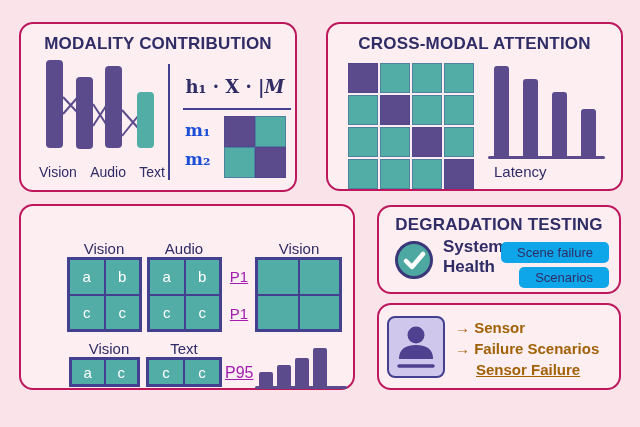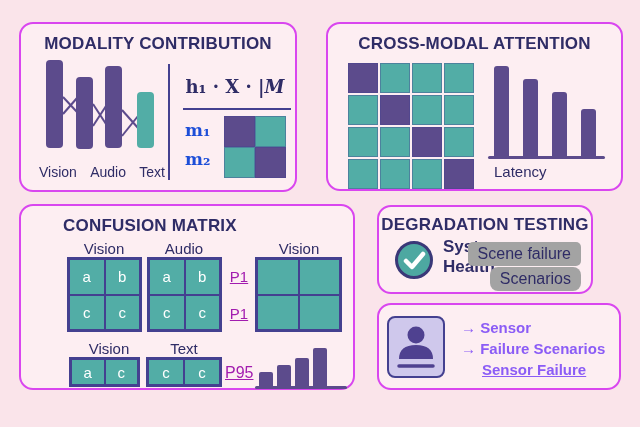--- a/index.html
+++ b/index.html
@@ -6,21 +6,21 @@
   body { font-family: "Liberation Sans", sans-serif; }
   .scene {
     position: relative;
     width: 640px; height: 427px;
     background: #fae4ea;
     overflow: hidden;
   }
   .panel {
     position: absolute;
     background: #fdeef2;
-    border: 2px solid #d946ef;
+    border: 2px solid #be185d;
     border-radius: 14px;
     box-sizing: border-box;
   }
   .panel-title {
     position: absolute;
     margin: 0;
     top: 10px; left: 0; width: 100%;
     text-align: center;
     font-size: 17px; font-weight: 700;
     color: #2f2c66;
@@ -82,34 +82,34 @@
   .row-label { position:absolute; font-size:15px; color:#a21caf;text-decoration:underline; }
 
   .p95-bars { left:238px; top:142px; height:38px; gap:4px; }
   .p95-bars .vbar { width:14px; border-radius:2px 2px 0 0; }
   .p95-base { position:absolute; left:234px; top:180px; width:92px; height:3px; border-radius:2px; background:#5c4b8c; }
 
   .check-wrap { position:absolute; left:15px; top:33px; width:40px; height:40px; }
   .status-text { position:absolute; left:64px; top:30px; font-size:17px; font-weight:700; color:#2f2c66; line-height:1.15; }
   .badge {
     position:absolute; right:10px;
-    background:#a3a3a3; color:#2f2c66;
-    font-size:16px; padding:3px 10px; border-radius:5px;
+    background:#0ea5e9; color:#2f2c66;
+    font-size:13px; padding:3px 16px; border-radius:5px;
     white-space:nowrap;
   }
   .badge.b1 { top:35px; }
-  .badge.b2 { top:60px;border-radius:8px; }
+  .badge.b2 { top:60px; }
 
   .person-card-icon {
     position:absolute; left:8px; top:11px;
     width:58px; height:62px;
     background:#cfc8ec; border:2px solid #444090; border-radius:8px;
     box-sizing:border-box;
   }
-  .scenario-lines { position:absolute; left:76px; top:12px; font-size:15px; font-weight:700; color:#8b5cf6; line-height:21px;margin-left:6px; }
+  .scenario-lines { position:absolute; left:76px; top:12px; font-size:15px; font-weight:700; color:#a16207; line-height:21px; }
   .scenario-lines .indent { padding-left:21px;text-decoration:underline; }
 </style>
 </head>
 <body>
 
 <div class="scene">
 
   <section class="panel" style="left:19px; top:22px; width:278px; height:170px;">
     <h2 class="panel-title">MODALITY CONTRIBUTION</h2>
 
@@ -177,21 +177,20 @@
         <div class="vbar" style="height: 90px;"></div>
         <div class="vbar" style="height: 77px;"></div>
         <div class="vbar" style="height: 64px;"></div>
         <div class="vbar" style="height: 47px;"></div>
       </div>
     <div class="att-axis"></div>
     <div class="att-label">Latency</div>
   </section>
 
   <section class="panel" style="left:19px; top:204px; width:336px; height:186px;">
-    <h2 class="panel-title left">CONFUSION MATRIX</h2>
 
     <span class="grid-header" style="left:83px; top:34px;">Vision</span>
     <span class="grid-header" style="left:163px; top:34px;">Audio</span>
     <span class="grid-header" style="left:278px; top:34px;">Vision</span>
 
     <div class="lgrid" style="left:46px; top:51px; width:75px; height:75px; grid-template-columns:repeat(2,1fr); grid-auto-rows:1fr;">
       <div class="lcell">a</div>
       <div class="lcell">b</div>
       <div class="lcell">c</div>
       <div class="lcell">c</div>
@@ -230,21 +229,21 @@
     <span class="row-label" style="left:204px; top:158px; font-size:16px;">P95</span>
     <div class="bars-flex p95-bars">
         <div class="vbar" style="height: 14px;"></div>
         <div class="vbar" style="height: 21px;"></div>
         <div class="vbar" style="height: 28px;"></div>
         <div class="vbar" style="height: 38px;"></div>
       </div>
     <div class="p95-base"></div>
   </section>
 
-  <section class="panel" style="left:377px; top:205px; width:216px; height:89px;">
+  <section class="panel" style="left:377px; top:205px; width:244px; height:89px;">
     <h2 class="panel-title" style="top:8px;">DEGRADATION TESTING</h2>
 
     <div class="check-wrap">
       <svg width="40" height="40" viewBox="0 0 40 40">
         <circle cx="20" cy="20" r="17.5" fill="#4da8a1" stroke="#3a3878" stroke-width="3"></circle>
         <polyline points="12,21 18,27 29,14" fill="none" stroke="#ffffff" stroke-width="4.5" stroke-linecap="round" stroke-linejoin="round"></polyline>
       </svg>
     </div>
 
     <div class="status-text">

